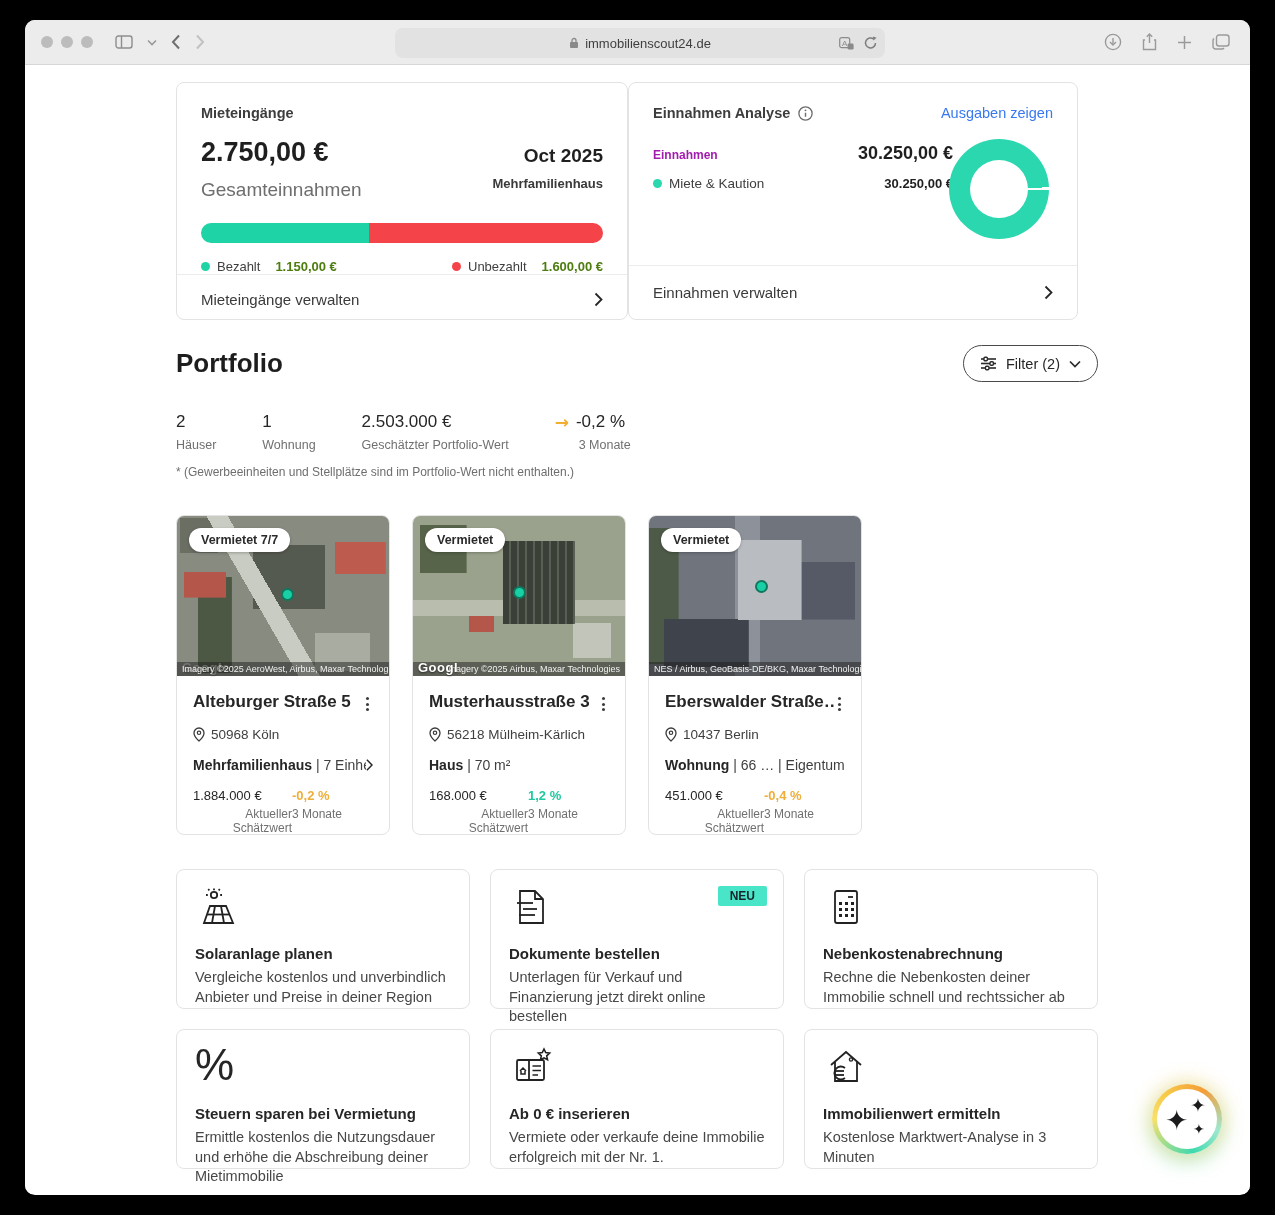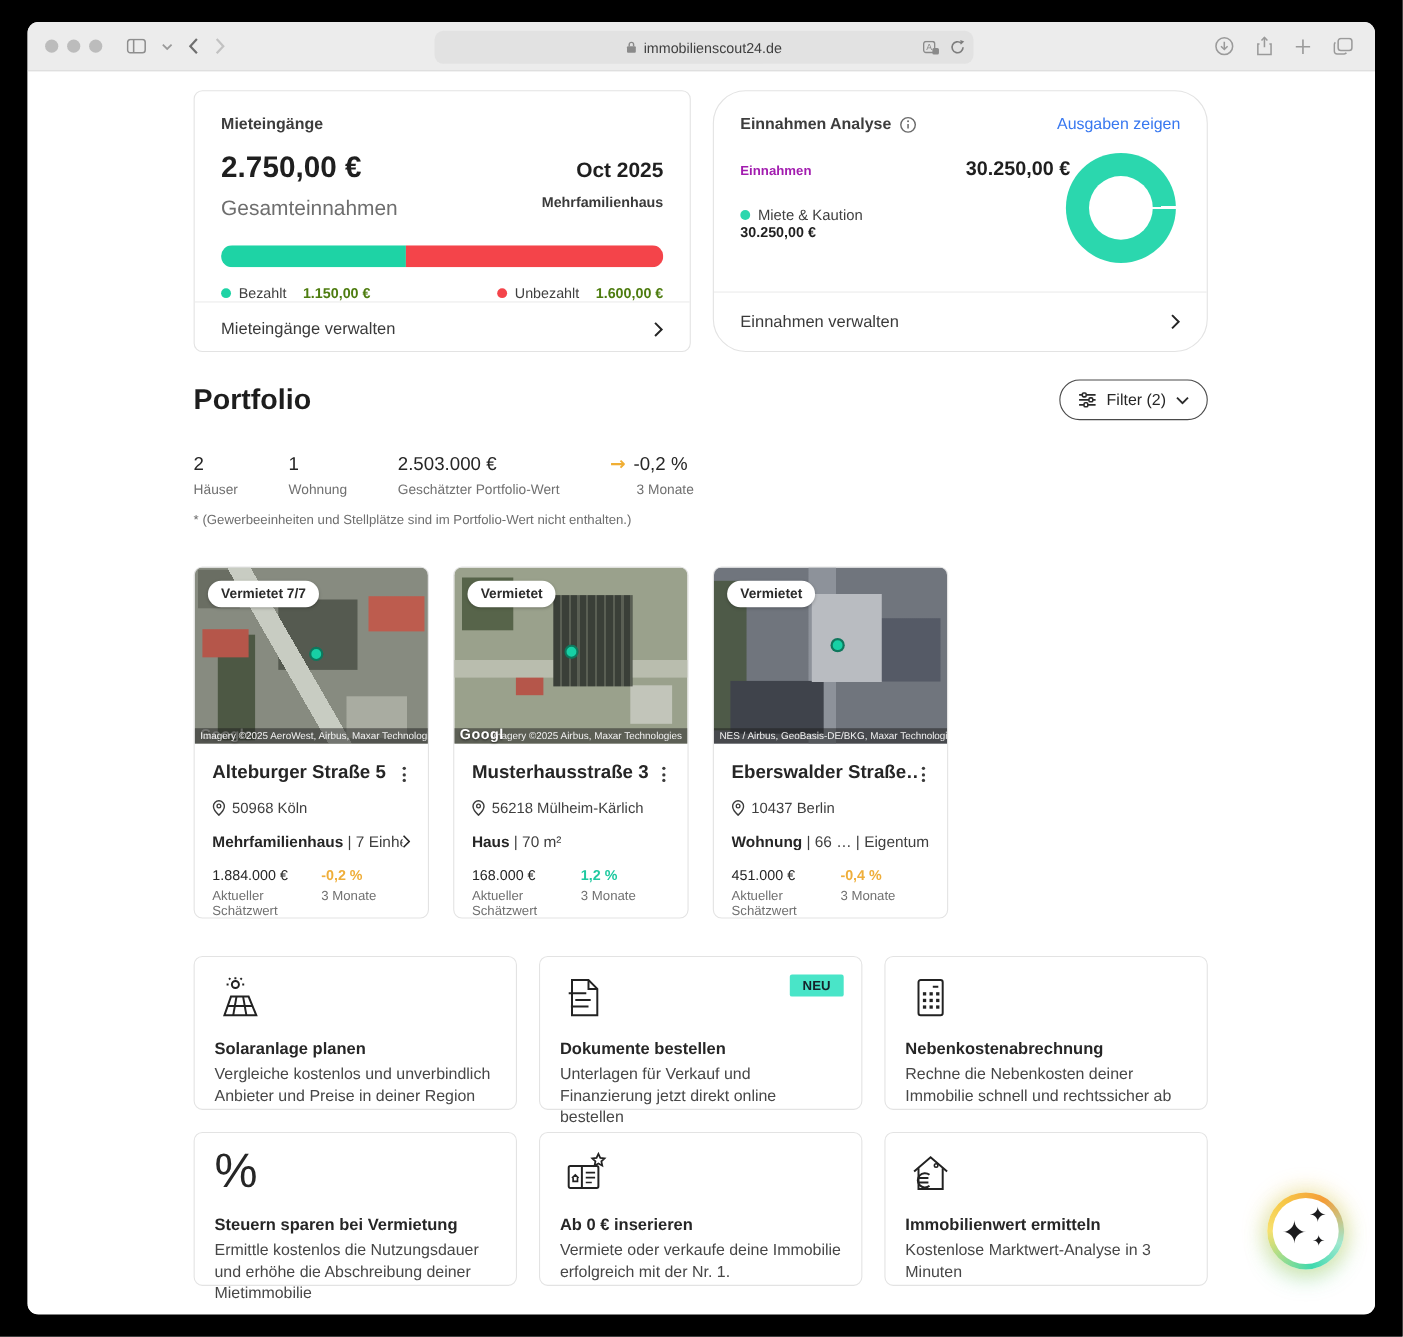--- a/index.html
+++ b/index.html
@@ -22,21 +22,21 @@
   .urlbar .right-tools { position:absolute; right:8px; display:flex; gap:10px; align-items:center; }
   .tb-right { position:absolute; right:20px; display:flex; gap:20px; align-items:center; }
 
   
   .page { position:relative; width:1225px; height:1129px; background:#fff; overflow:hidden; }
   .container { position:absolute; left:151px; top:17px; width:922px; }
 
   .card { background:#fff; border:1px solid #e3e3e3; border-radius:8px; }
 
   
-  .top-cards { display:flex; gap:20px; }
+  .top-cards { display:flex; }
   .top-card { height:238px; display:flex; flex-direction:column; position:relative; }
   .top-card .body { flex:1; padding:22px 24px 0; position:relative; }
   .card-footer { border-top:1px solid #ececec; height:54px; padding:16px 24px; display:flex;
                  align-items:center; justify-content:space-between; font-size:15px; color:#3a3a3a; cursor:pointer; }
 
   .rent-card { width:452px; }
   .card-title { font-size:14.5px; font-weight:700; color:#3d3d3d; }
   .rent-flex { display:flex; justify-content:space-between; margin-top:16px; }
   .rent-total { font-size:27px; font-weight:700; color:#1f1f1f; }
   .rent-total-label { font-size:19px; color:#6e6e6e; margin-top:11px; }
@@ -45,28 +45,28 @@
   .rent-period-label { font-size:13px; font-weight:700; color:#3a3a3a; margin-top:9px; }
   .progress { margin-top:22px; height:20px; border-radius:10px; overflow:hidden; display:flex; }
   .progress .paid { background:#1ed3a5; }
   .progress .unpaid { background:#f4444a; flex:1; }
   .legend-row { display:flex; justify-content:space-between; margin-top:16px; font-size:13px; color:#3f3f3f; }
   .legend-item { display:flex; align-items:center; gap:7px; }
   .dot { width:9px; height:9px; border-radius:50%; display:inline-block; }
   .dot.green { background:#1ed3a5; } .dot.red { background:#f4444a; } .dot.teal { background:#2bd7ae; }
   .legend-val { font-weight:700; color:#4d7c0f; margin-left:8px; }
 
-  .income-card { width:450px;border-radius:30px; }
+  .income-card { width:450px; }
   .income-head { display:flex; justify-content:space-between; align-items:center; }
   .income-title-wrap { display:flex; align-items:center; gap:8px; }
   .link-blue { color:#3878f0; font-size:14.5px; cursor:pointer; }
   .income-row { width:300px; display:flex; justify-content:space-between; margin-top:22px; align-items:baseline; }
   .income-row .lbl { font-size:12px; font-weight:700; color:#a21caf; }
   .income-row .val { font-size:18px; font-weight:700; color:#1f1f1f; }
-  .income-legend { width:300px; display:flex; justify-content:space-between; margin-top:24px; font-size:13.5px; color:#3f3f3f;flex-direction:column; }
+  .income-legend { width:300px; display:flex; justify-content:space-between; margin-top:12px; font-size:13.5px; color:#3f3f3f; }
   .income-legend .val { font-weight:700; color:#1f1f1f; font-size:13px; }
   .donut { position:absolute; right:28px; top:56px; width:100px; height:100px; border-radius:50%;
            background:conic-gradient(#2bd7ae 0deg 88deg, #ffffff 88deg 91.5deg, #2bd7ae 91.5deg 360deg); }
   .donut::after { content:""; position:absolute; inset:21px; background:#fff; border-radius:50%; }
 
   
   .portfolio-head { margin-top:25px; display:flex; justify-content:space-between; align-items:center; }
   .h1 { font-size:26px; font-weight:700; color:#1d1d1d; }
   .filter-btn { display:flex; align-items:center; gap:9px; border:1.5px solid #4a4a4a; border-radius:19px;
                 height:37px; padding:0 16px; font-size:14.5px; color:#262626; background:#fff; cursor:pointer; }
@@ -122,21 +122,21 @@
   .kebab { display:flex; flex-direction:column; gap:2.5px; padding:5px 4px; cursor:pointer; }
   .kebab i { width:3px; height:3px; border-radius:50%; background:#3c3c3c; display:block; }
   .prop-loc { margin-top:11px; display:flex; align-items:center; gap:6px; font-size:13.5px; color:#3f3f3f; }
   .prop-type { margin-top:15px; display:flex; justify-content:space-between; align-items:center;
                font-size:14px; color:#3f3f3f; cursor:pointer; }
   .prop-type b { color:#262626; }
   .prop-type .rest { white-space:nowrap; overflow:hidden; }
   .prop-vals { margin-top:15px; display:flex; }
   .prop-vals .col { width:55%; }
   .prop-vals .v { font-size:13px; color:#262626; }
-  .prop-vals .l { font-size:12px; color:#707070; margin-top:4px; }
+  .prop-vals .l { font-size:12px; color:#707070; margin-top:4px;text-align:right; }
   .chg.amber { color:#efae3a; font-weight:700; }
   .chg.teal { color:#1fc9a0; font-weight:700; }
 
   
   .feat-grid { margin-top:34px; display:grid; grid-template-columns:repeat(3,294px); gap:20px; }
   .feat-card { height:140px; padding:15px 18px; position:relative; cursor:pointer; }
   .feat-icon { height:46px; display:flex; align-items:flex-start; }
   .feat-title { margin-top:14px; font-size:15px; font-weight:700; color:#262626; }
   .feat-desc { margin-top:6px; font-size:14.5px; color:#474747; line-height:1.35; max-width:272px; }
   .neu-badge { position:absolute; top:16px; right:16px; background:#49e5c8; color:#16232b;

